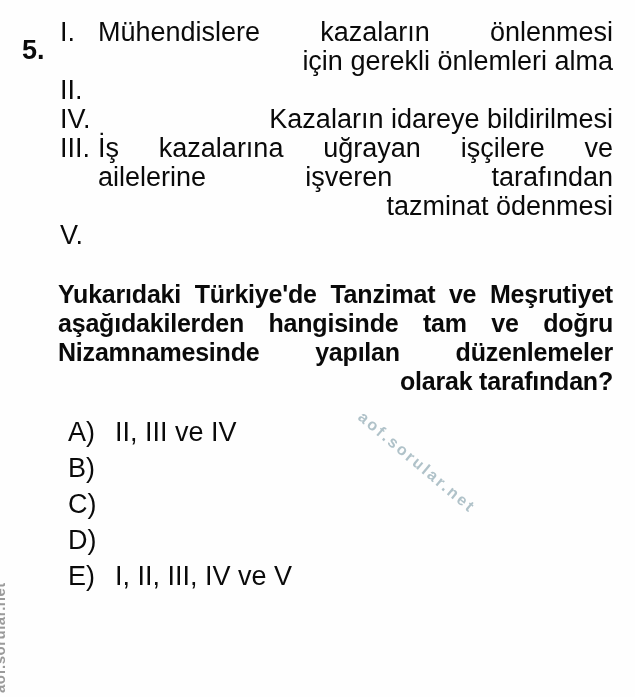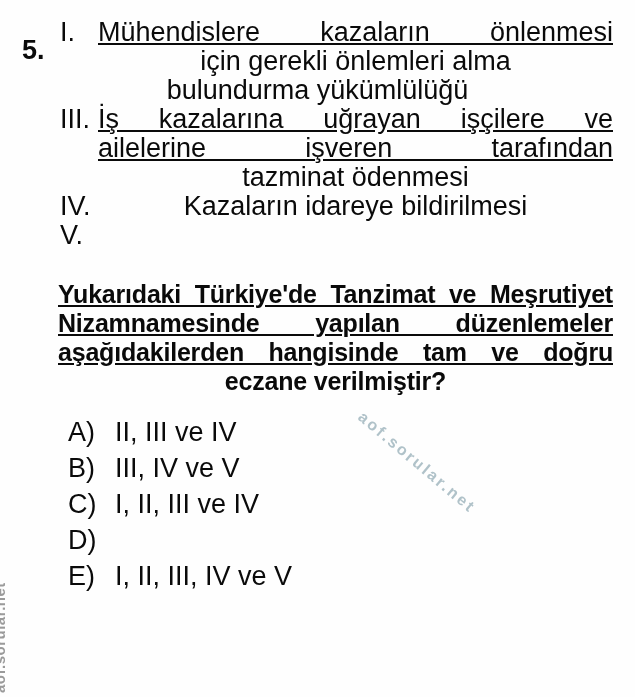--- a/index.html
+++ b/index.html
@@ -20,22 +20,22 @@
   .item{display:flex;}
   .rn{
     flex:none;width:38px;
     font-size:27px;line-height:29px;
   }
   .itext{flex:none;width:515px;}
   .line{
     font-size:27px;line-height:29px;
     white-space:normal;
   }
-  .jline{text-align:justify;text-align-last:justify;text-decoration:underline;}
-  .lline{text-align:center;}
+  .jline{text-align:justify;text-align-last:justify;}
+  .lline{text-align:right;}
   .stem{
     margin:30px 0 0 58px;width:555px;
     font-weight:700;letter-spacing:-0.2px;
   }
   .stem .line{font-size:25px;line-height:29px;}
   .options{margin:21px 0 0 68px;}
   .opt{
     display:flex;
     margin-bottom:6px;
     font-size:27px;line-height:30px;
@@ -71,68 +71,66 @@
 
     <div class="item">
       <div class="rn">I.</div>
       <div class="itext">
         <div class="line jline">Mühendislere kazaların önlenmesi</div>
         <div class="line lline">için gerekli önlemleri alma</div>
       </div>
     </div>
 
     <div class="item">
+      <div class="rn">II.</div>
       <div class="itext">
-        <div class="line lline">bulundurma yükümlülüğü</div>
+      </div>
+    </div>
+
+    <div class="item">
+      <div class="rn">IV.</div>
+      <div class="itext">
+        <div class="line lline">Kazaların idareye bildirilmesi</div>
       </div>
     </div>
 
     <div class="item">
       <div class="rn">III.</div>
       <div class="itext">
         <div class="line jline">İş kazalarına uğrayan işçilere ve</div>
         <div class="line jline">ailelerine işveren tarafından</div>
         <div class="line lline">tazminat ödenmesi</div>
       </div>
     </div>
 
     <div class="item">
-      <div class="rn">IV.</div>
-      <div class="itext">
-        <div class="line lline">Kazaların idareye bildirilmesi</div>
-      </div>
-    </div>
-
-    <div class="item">
       <div class="rn">V.</div>
       <div class="itext">
       </div>
     </div>
 
   </div>
 
   <div class="stem">
     <div class="line jline">Yukarıdaki Türkiye'de Tanzimat ve Meşrutiyet</div>
+    <div class="line jline">aşağıdakilerden hangisinde tam ve doğru</div>
     <div class="line jline">Nizamnamesinde yapılan düzenlemeler</div>
-    <div class="line jline">aşağıdakilerden hangisinde tam ve doğru</div>
-    <div class="line lline">eczane verilmiştir?</div>
+    <div class="line lline">olarak tarafından?</div>
   </div>
 
   <div class="options">
     <div class="opt">
       <span class="opt-letter">A)</span>
       <span class="opt-text">II, III ve IV</span>
     </div>
     <div class="opt">
       <span class="opt-letter">B)</span>
-      <span class="opt-text">III, IV ve V</span>
     </div>
     <div class="opt">
       <span class="opt-letter">C)</span>
-      <span class="opt-text">I, II, III ve IV</span>
     </div>
     <div class="opt">
       <span class="opt-letter">D)</span>
     </div>
     <div class="opt">
       <span class="opt-letter">E)</span>
       <span class="opt-text">I, II, III, IV ve V</span>
     </div>
   </div>
 

